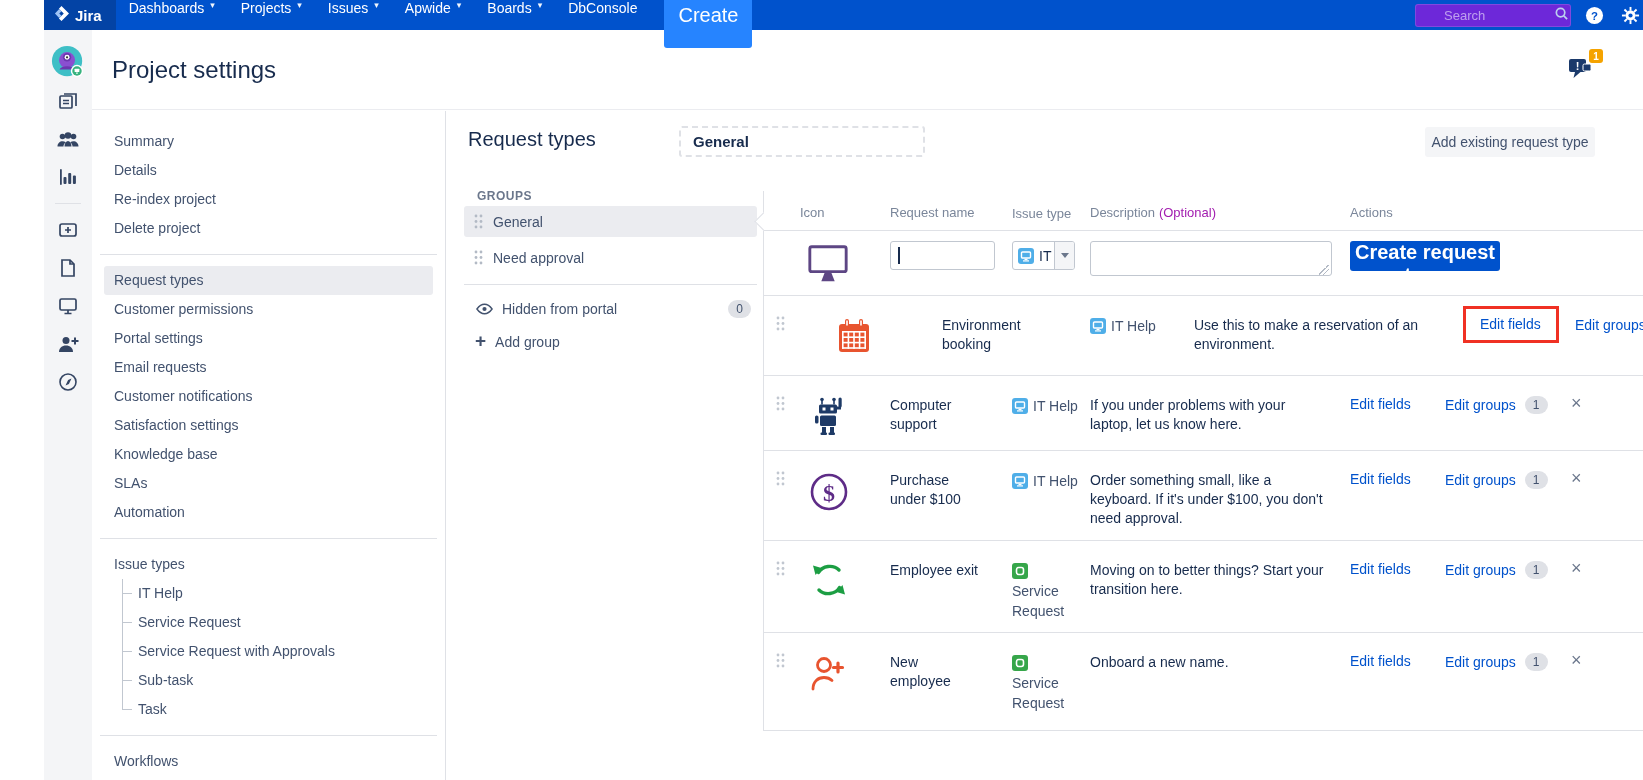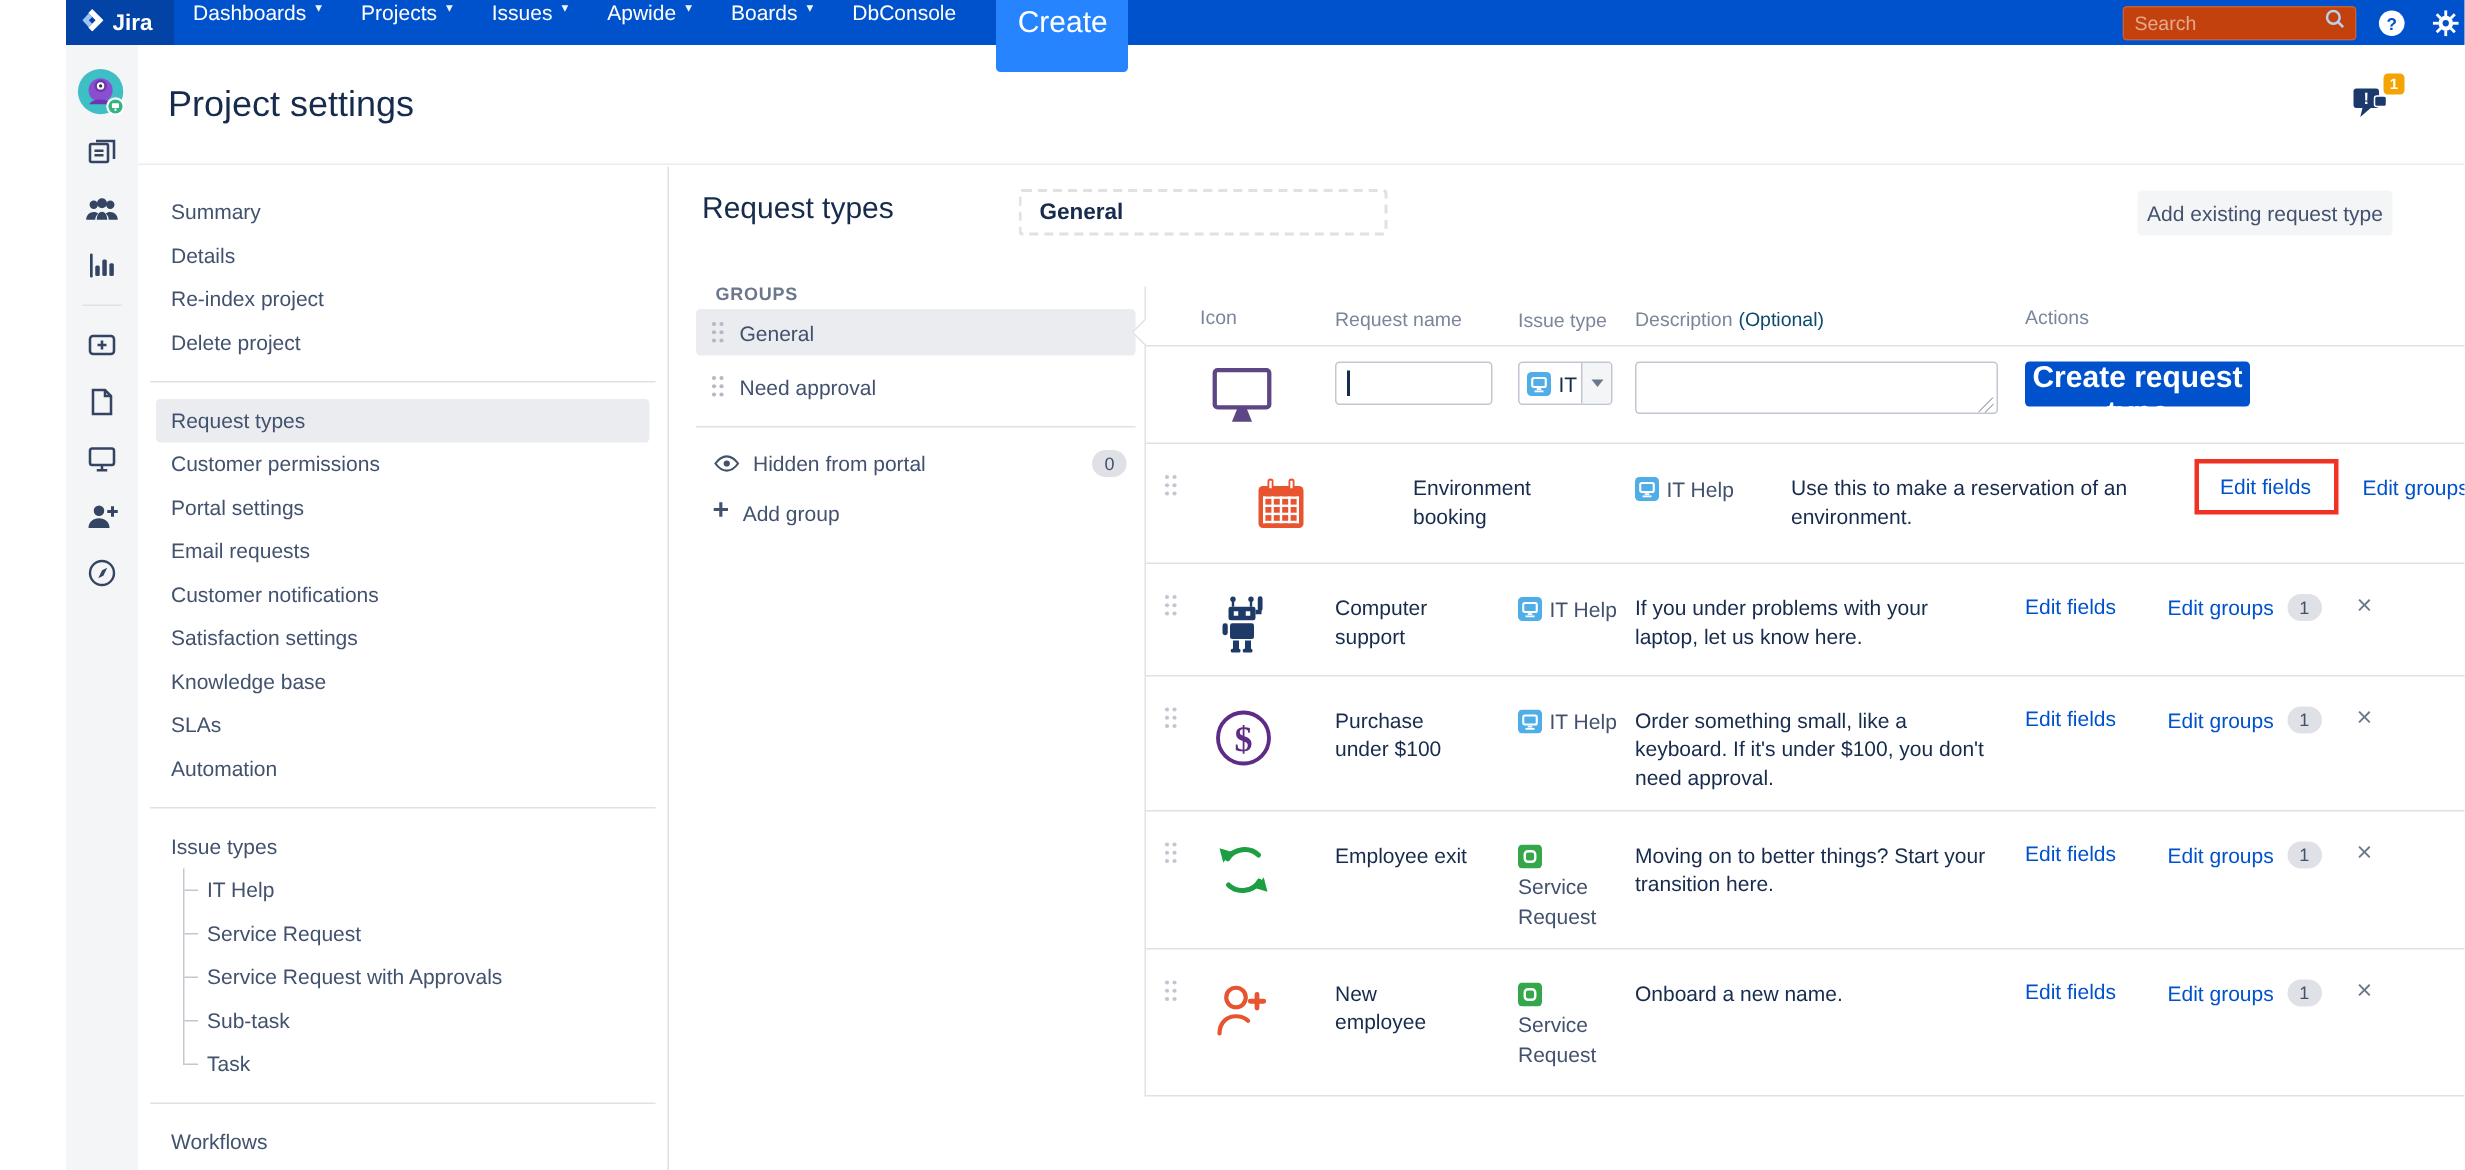--- a/index.html
+++ b/index.html
@@ -5,21 +5,21 @@
   * { margin:0; padding:0; box-sizing:border-box; }
   body { font-family:"Liberation Sans", sans-serif; background:#fff; }
   .screen { position:relative; width:1643px; height:780px; overflow:hidden; background:#fff;margin-left:44px; }
 
   
   .navbar { position:absolute; left:0; top:0; width:1643px; height:30px; background:#0052CC; display:flex; align-items:center; color:#fff; z-index:30; }
   .nav-logo { height:30px; display:flex; align-items:center; gap:6px; padding:0 14px 0 10px; background:rgba(9,30,66,0.28); font-weight:bold; font-size:15px; cursor:pointer; }
   .nav-item { display:flex; gap:6px; padding:0 13px; font-size:14px; height:30px; cursor:pointer; white-space:nowrap; }
   .nav-caret { font-size:9px; opacity:.95; }
   .nav-create { margin-left:14px; background:#2684FF; color:#fff; border:none; border-radius:3px; font-size:20px; padding:21px 14px; cursor:pointer; font-family:inherit; }
-  .nav-search { margin-left:auto; display:flex; align-items:center; background:#c2410c; border:1px solid rgba(255,255,255,.15); border-radius:3px; width:156px; height:23px; padding:0 6px 0 7px; }
+  .nav-search { margin-left:auto; display:flex; align-items:center; background:#6d28d9; border:1px solid rgba(255,255,255,.15); border-radius:3px; width:156px; height:23px; padding:0 6px 0 28px; }
   .nav-search input { flex:1; background:transparent; border:none; outline:none; color:#fff; font-size:13px; width:110px; font-family:inherit; }
   .nav-search input::placeholder { color:rgba(255,255,255,.55); }
   .nav-iconbtn { width:26px; height:26px; display:flex; align-items:center; justify-content:center; margin-left:10px; cursor:pointer; }
   .nav-avatar { width:22px; height:22px; border-radius:50%; overflow:hidden; margin:0 14px 0 8px; cursor:pointer; }
 
   
   .rail { position:absolute; left:0; top:30px; width:48px; height:750px; background:#F4F5F7; display:flex; flex-direction:column; align-items:center; z-index:20; }
   .rail-avatar { margin-top:15px; width:34px; height:34px; cursor:pointer; }
   .rail-btn { width:32px; height:32px; display:flex; align-items:center; justify-content:center; margin-top:6px; cursor:pointer; color:#344563; }
   .rail-div { width:26px; height:1px; background:#DFE1E6; margin:10px 0 4px; }
@@ -64,21 +64,21 @@
   .addgroup-row { position:absolute; left:18px; top:218px; height:26px; display:flex; align-items:center; cursor:pointer; }
   .addgroup-row .plus { font-size:19px; color:#42526E; margin:0 0 2px 11px; font-weight:bold; }
   .addgroup-row .a-label { font-size:14px; color:#42526E; margin-left:9px; }
 
   
   .rt-table { position:absolute; left:317px; top:80px; right:22px; height:540px; border-left:1px solid #DFE1E6; }
   .rt-notch { position:absolute; left:-7px; top:24px; width:13px; height:13px; background:#fff; border-left:1px solid #DFE1E6; border-bottom:1px solid #DFE1E6; transform:rotate(45deg); }
   .rt-row { display:flex; border-bottom:1px solid #DFE1E6; padding-top:20px; }
   .rt-head { height:40px; padding-top:12px; }
   .rt-head .hd { font-size:13px; color:#7A869A; }
-  .rt-head .hd-opt { color:#0c4a6e; }
+  .rt-head .hd-opt { color:#a21caf; }
   .c-handle { width:36px; flex:none; padding-left:12px; }
   .c-icon { width:90px; flex:none; }
   .c-icon svg { margin-left:8px; }
   .c-name { width:122px; flex:none; padding-right:30px; font-size:14px; color:#172B4D; line-height:19px; }
   .c-type { width:78px; flex:none; padding-right:12px; font-size:14px; color:#42526E; line-height:20px; }
   .type-badge { display:inline-block; width:16px; height:16px; vertical-align:-3px; margin-right:5px; }
   .c-desc { width:260px; flex:none; padding-right:20px; font-size:14px; color:#172B4D; line-height:19px; }
   .c-actions { flex:1; position:relative; }
   .link { font-size:14px; color:#0052CC; cursor:pointer; text-decoration:none; white-space:nowrap; }
   .a-fields { position:absolute; left:0; top:0; }

